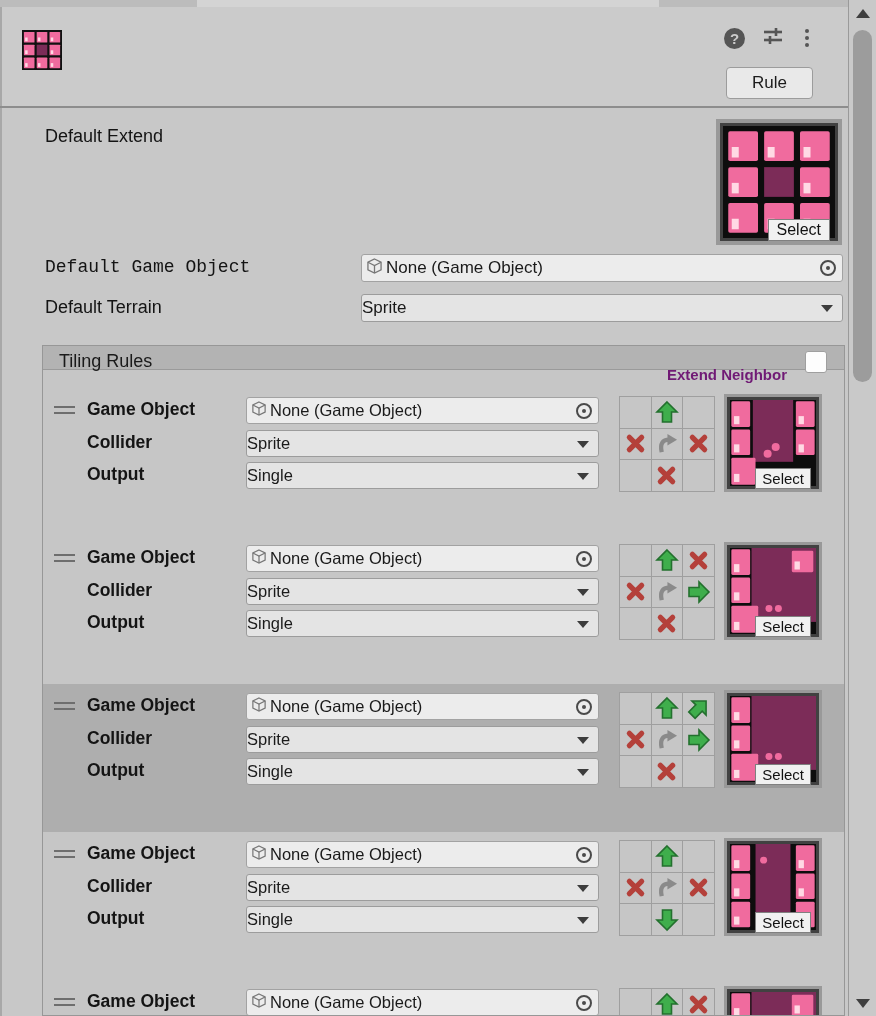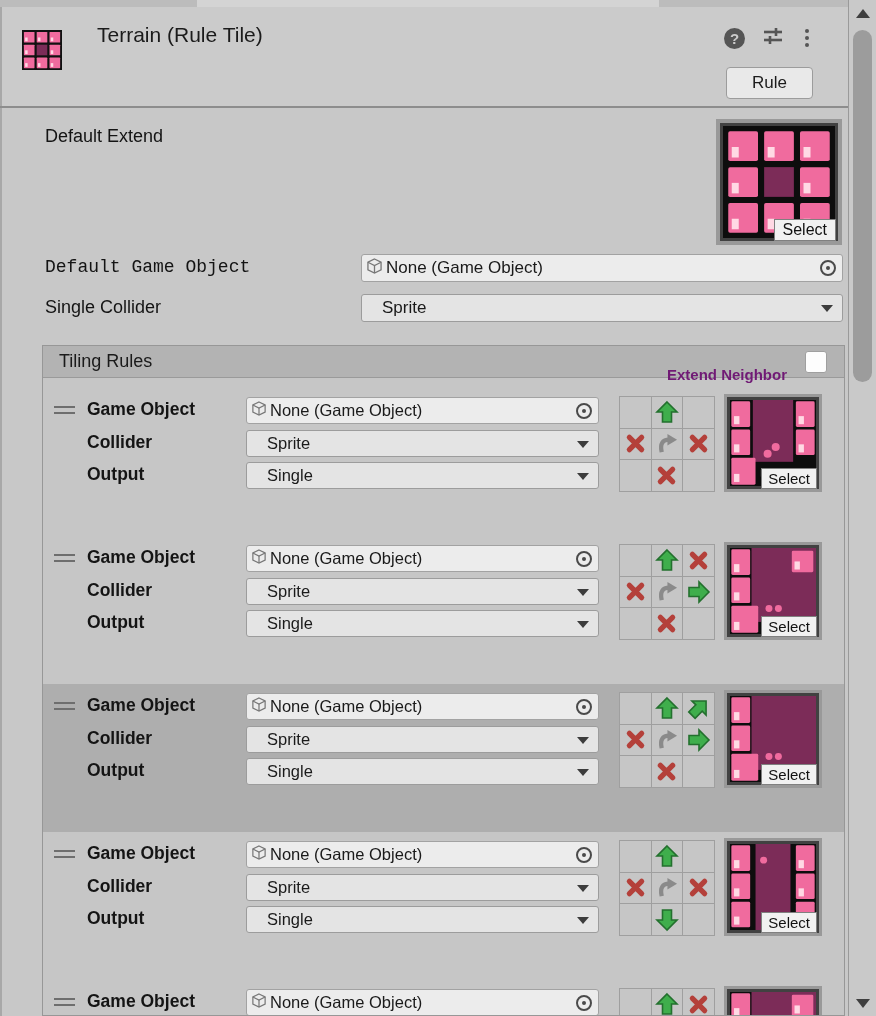--- a/index.html
+++ b/index.html
@@ -23,35 +23,35 @@
 
   .body-area { position:absolute; left:0; top:108px; width:848px; height:908px; background:#c8c8c8; border-left:2px solid #a8a8a8; }
 
   .lbl { font-size:18px; color:#141414; }
   .default-sprite-label { position:absolute; left:43px; top:18px; }
 
   
   .tile-frame { position:absolute; background:#414141; border:4px solid #999; }
   .tile-frame .art { position:absolute; inset:3px; background:#0d0d0d; }
   .tile-frame svg { display:block; width:100%; height:100%; }
-  .select-btn { position:absolute; right:2px; bottom:0; background:#f1f1f1; border:1px solid #808080; color:#111; font-size:16px; line-height:20px; padding:0 8px; }
+  .select-btn { position:absolute; right:8px; bottom:0; background:#f1f1f1; border:1px solid #808080; color:#111; font-size:16px; line-height:20px; padding:0 8px; }
 
   .big-preview { left:714px; top:11px; width:126px; height:126px; }
 
   .field-row-label { position:absolute; left:43px; }
   .obj-field { position:absolute; height:28px; background:#ececec; border:1px solid #a2a2a2; border-radius:3px; display:flex; align-items:center; font-size:17px; color:#1a1a1a; }
   .obj-field .cube { margin:0 4px 0 5px; flex:0 0 auto; }
   .obj-field .picker { margin-left:auto; margin-right:6px; width:16px; height:16px; border:2px solid #4a4a4a; border-radius:50%; position:relative; flex:0 0 auto; }
   .obj-field .picker::after { content:""; position:absolute; left:4px; top:4px; width:4px; height:4px; border-radius:50%; background:#4a4a4a; }
-  .dropdown { position:absolute; height:28px; background:#e4e4e4; border:1px solid #9c9c9c; border-radius:3px; display:flex; align-items:center; font-size:17px; color:#1a1a1a; padding-left:20px; }
+  .dropdown { position:absolute; height:28px; background:#e4e4e4; border:1px solid #9c9c9c; border-radius:3px; display:flex; align-items:center; font-size:17px; color:#1a1a1a; padding-left:0; }
   .dropdown .chev { position:absolute; right:9px; top:50%; margin-top:-3px; width:0; height:0; border-left:6px solid transparent; border-right:6px solid transparent; border-top:7px solid #3c3c3c; }
 
   
   .tiling-box { position:absolute; left:40px; top:237px; width:803px; height:671px; background:#c6c6c6; border:1px solid #979797; overflow:hidden; }
-  .tiling-header { position:absolute; left:0; top:0; width:100%; height:32px; background:#b3b3b3; border-bottom:1px solid #9a9a9a; }
+  .tiling-header { position:absolute; left:0; top:0; width:100%; height:24px; background:#b3b3b3; border-bottom:1px solid #9a9a9a; }
   .tiling-title { position:absolute; left:16px; top:5px; font-size:18px; color:#1a1a1a; }
   .extend-label { position:absolute; right:57px; top:20px; font-size:15px; font-weight:bold; color:#701a75; }
   .extend-checkbox { position:absolute; right:17px; top:5px; width:22px; height:22px; background:#fdfdfd; border:1px solid #9f9f9f; border-radius:3px; }
 
   .rule { position:absolute; left:0; width:801px; height:148px; }
   .rule.selected { background:#aeaeae; }
   .drag-handle { position:absolute; left:11px; top:18px; width:21px; height:10px; }
   .drag-handle i { display:block; height:2px; background:#6e6e6e; margin-bottom:4px; }
   .rule .rlabel { position:absolute; left:44px; font-size:17.5px; color:#141414;font-weight:bold; }
   .rule .obj-field { left:203px; top:9px; width:353px; height:27px; font-size:16.5px; }
@@ -92,21 +92,20 @@
         <rect x="44" y="23.5" width="17" height="17" fill="#f06b9e" rx="1"></rect>
         <rect x="46" y="32.5" width="4" height="6" fill="#ffd9e4"></rect>
         <rect x="3" y="44" width="17" height="17" fill="#f06b9e" rx="1"></rect>
         <rect x="5" y="53" width="4" height="6" fill="#ffd9e4"></rect>
         <rect x="23.5" y="44" width="17" height="17" fill="#f06b9e" rx="1"></rect>
         <rect x="25.5" y="53" width="4" height="6" fill="#ffd9e4"></rect>
         <rect x="44" y="44" width="17" height="17" fill="#f06b9e" rx="1"></rect>
         <rect x="46" y="53" width="4" height="6" fill="#ffd9e4"></rect>
         <rect x="23.5" y="23.5" width="17" height="17" fill="#7c2c58"></rect>
       </svg></span>
-  <span class="hdr-title">Terrain (Rule Tile)</span>
   <span class="hdr-icons">
     <span class="help-circle">?</span>
     <span>
       <svg width="22" height="22" viewBox="0 0 22 22">
           <g stroke="#555" stroke-width="2.6">
             <line x1="2" y1="7" x2="20" y2="7"></line>
             <line x1="2" y1="15" x2="20" y2="15"></line>
             <line x1="14" y1="3" x2="14" y2="11"></line>
             <line x1="8" y1="11" x2="8" y2="19"></line>
           </g>
@@ -158,21 +157,21 @@
             <polygon points="8,1 15,4.5 15,12.5 8,16 1,12.5 1,4.5"></polygon>
             <polyline points="1,4.5 8,8 15,4.5"></polyline>
             <line x1="8" y1="8" x2="8" y2="16"></line>
           </g>
         </svg>
     </span>
     <span>None (Game Object)</span>
     <span class="picker"></span>
   </div>
 
-  <span class="lbl field-row-label" style="top:189px;">Single Collider</span>
+  <span class="lbl field-row-label" style="top:189px;">Default Terrain</span>
   <div class="dropdown" style="left:359px; top:186px; width:482px;">
     <span>Sprite</span>
     <span class="chev"></span>
   </div>
 
   <div class="tiling-box">
     <div class="tiling-header">
       <span class="tiling-title">Tiling Rules</span>
       <span class="extend-label">Extend Neighbor</span>
       <span class="extend-checkbox"></span>

